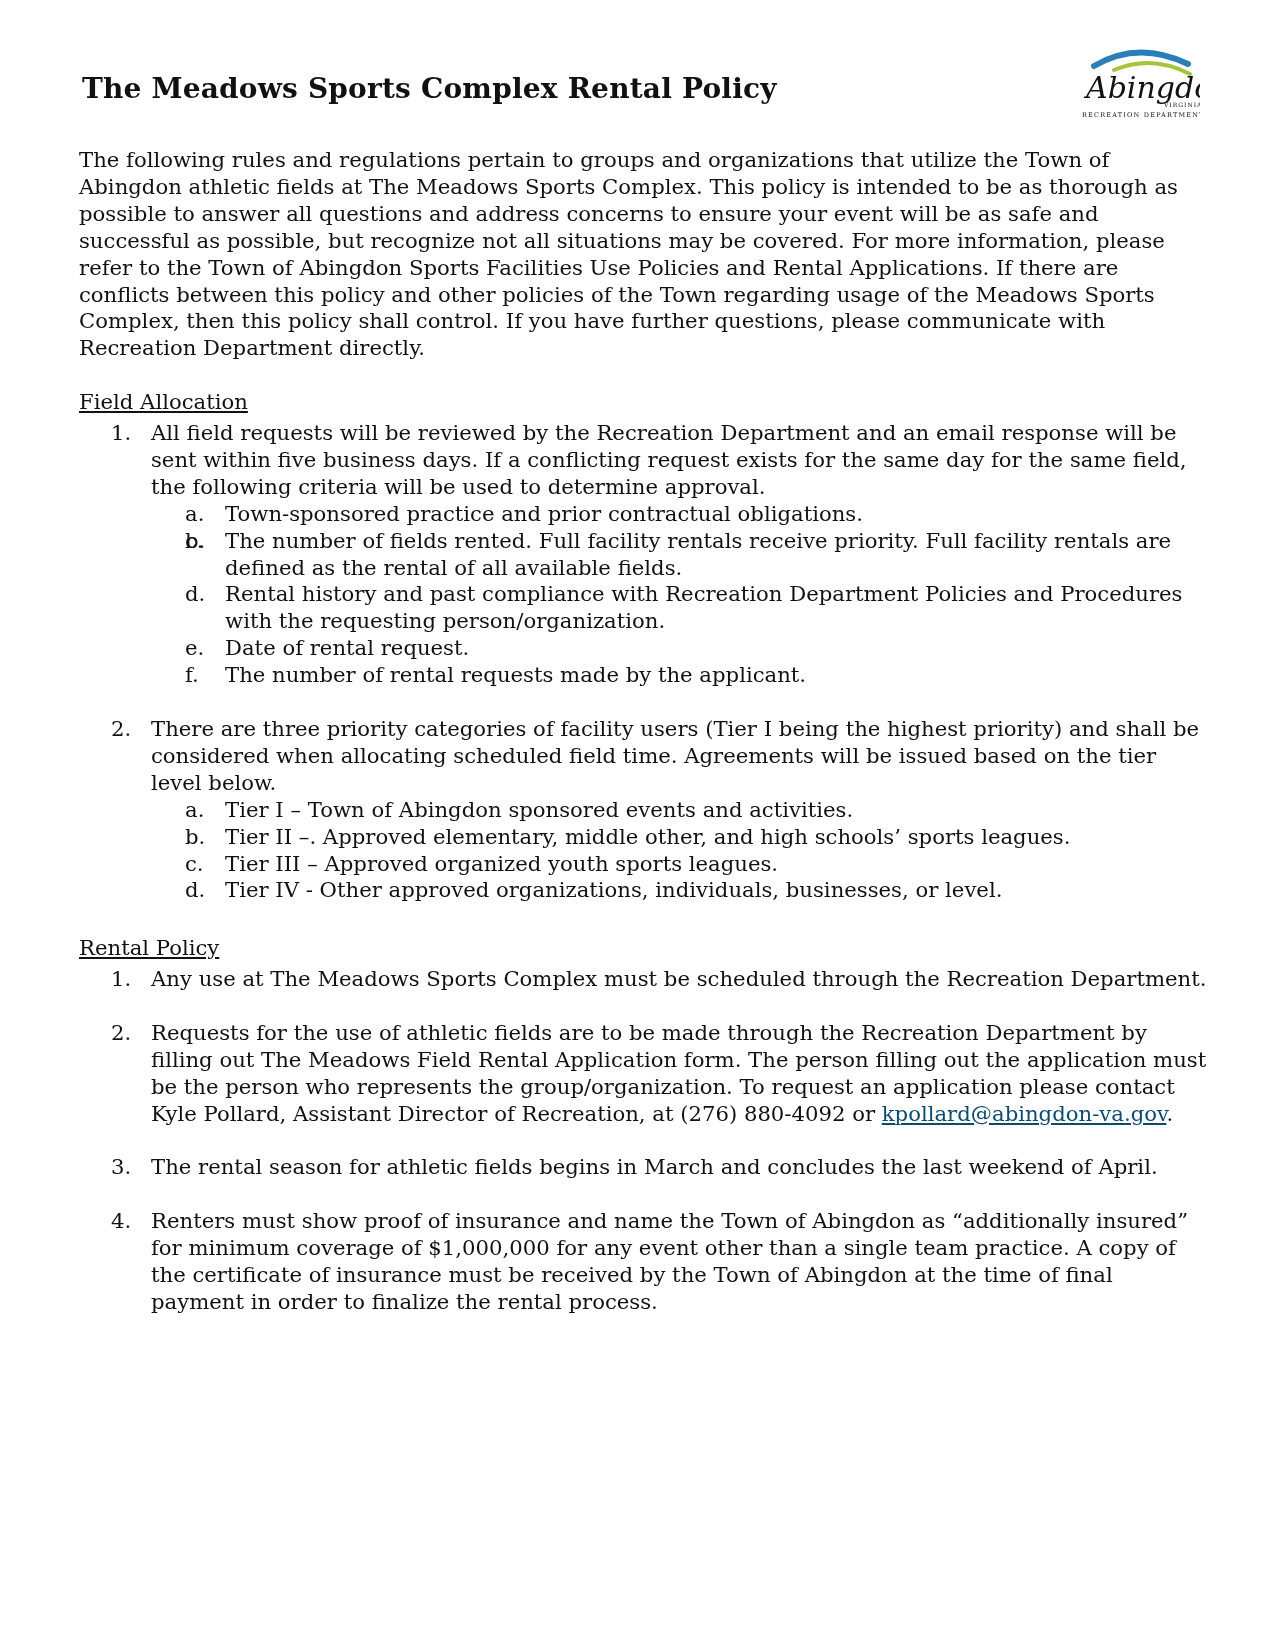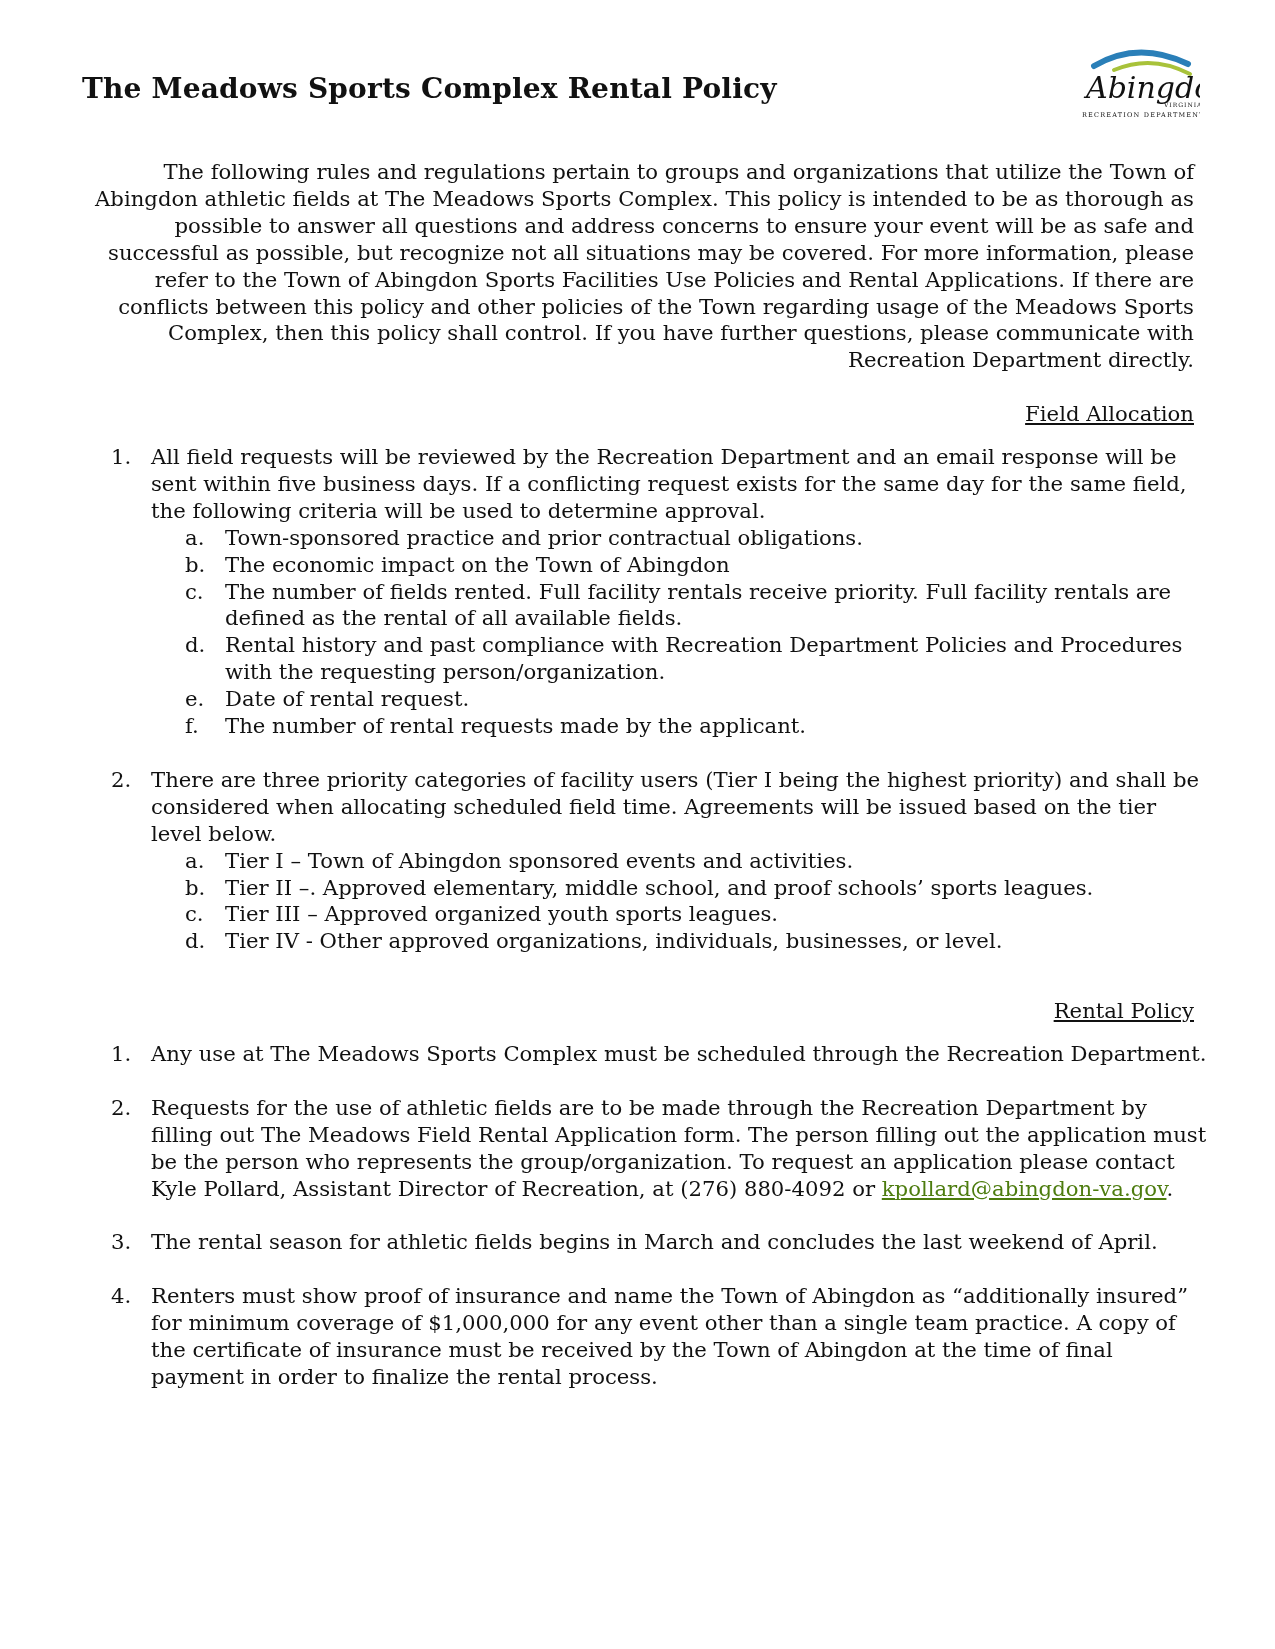--- a/index.html
+++ b/index.html
@@ -4,29 +4,29 @@
 <style>
   html, body { margin: 0; padding: 0; background: #ffffff; }
   body { width: 1275px; height: 1649px; position: relative; overflow: hidden;
          font-family: "DejaVu Serif", "Liberation Serif", serif; color: #111; }
   .page { position: absolute; left: 0; top: 0; width: 1275px; height: 1649px; }
   .title { position: absolute; left: 72px; top: 72px; font-size: 28px; font-weight: bold;
            white-space: pre; letter-spacing: 0.2px; }
   .logo { position: absolute; left: 1080px; top: 44px; width: 120px; height: 76px; }
   .content { position: absolute; left: 75px; top: 143px; width: 1135px;
              font-size: 21.2px; line-height: 26.9px; }
-  p { margin: 16px; text-align: right; }
+  p { margin: 4px; }
   .intro { margin-bottom: 26.9px; }
   .section-heading { text-decoration: underline; }
   .item { position: relative; padding-left: 76px; }
   .item .num { position: absolute; left: 36px; top: 0; }
   .sub { position: relative; padding-left: 150px; }
   .sub .num { position: absolute; left: 110px; top: 0; }
   .gap { height: 26.9px; }
-  a.link { color: #4d7c0f; text-decoration: underline; }
+  a.link { color: #0c4a6e; text-decoration: underline; }
 </style>
 </head>
 <body>
 
 <div class="page">
   <div class="title"> The Meadows Sports Complex Rental Policy</div>
 
   <div class="logo">
     <svg width="120" height="76" viewBox="0 0 120 76">
       <path d="M14 22 Q58 -4 108 20" stroke="#2a7fb8" stroke-width="6" fill="none" stroke-linecap="round"></path>
@@ -40,32 +40,32 @@
   <div class="content">
     <p class="intro">The following rules and regulations pertain to groups and organizations that utilize the Town of Abingdon athletic fields at The Meadows Sports Complex. This policy is intended to be as thorough as possible to answer all questions and address concerns to ensure your event will be as safe and successful as possible, but recognize not all situations may be covered. For more information, please refer to the Town of Abingdon Sports Facilities Use Policies and Rental Applications. If there are conflicts between this policy and other policies of the Town regarding usage of the Meadows Sports Complex, then this policy shall control. If you have further questions, please communicate with Recreation Department directly.</p>
 
     <p class="section-heading">Field Allocation</p>
     <div>
       <div class="item">
         <span class="num">1.</span>
         <span>All field requests will be reviewed by the Recreation Department and an email response will be sent within five business days. If a conflicting request exists for the same day for the same field, the following criteria will be used to determine approval.</span>
       </div>
       <div class="sub"><span class="num">a.</span><span>Town-sponsored practice and prior contractual obligations.</span></div>
-      <div class="sub"><span class="num">b.</span><span>The economic impact on the Town of Abingdon</span></div>
+      <div class="sub"><span class="num">b.</span></div>
       <div class="sub"><span class="num">c.</span><span>The number of fields rented. Full facility rentals receive priority. Full facility rentals are defined as the rental of all available fields.</span></div>
       <div class="sub"><span class="num">d.</span><span>Rental history and past compliance with Recreation Department Policies and Procedures with the requesting person/organization.</span></div>
       <div class="sub"><span class="num">e.</span><span>Date of rental request.</span></div>
       <div class="sub"><span class="num">f.</span><span>The number of rental requests made by the applicant.</span></div>
       <div class="gap"></div>
       <div class="item">
         <span class="num">2.</span>
         <span>There are three priority categories of facility users (Tier I being the highest priority) and shall be considered when allocating scheduled field time. Agreements will be issued based on the tier level below.</span>
       </div>
       <div class="sub"><span class="num">a.</span><span>Tier I – Town of Abingdon sponsored events and activities.</span></div>
-      <div class="sub"><span class="num">b.</span><span>Tier II –. Approved elementary, middle school, and proof schools’ sports leagues.</span></div>
+      <div class="sub"><span class="num">b.</span><span>Tier II –. Approved elementary, middle other, and high schools’ sports leagues.</span></div>
       <div class="sub"><span class="num">c.</span><span>Tier III – Approved organized youth sports leagues.</span></div>
       <div class="sub"><span class="num">d.</span><span>Tier IV - Other approved organizations, individuals, businesses, or level.</span></div>
     </div>
     <div class="gap"></div>
 
     <p class="section-heading">Rental Policy</p>
     <div>
       <div class="item">
         <span class="num">1.</span><span>Any use at The Meadows Sports Complex must be scheduled through the Recreation Department.</span>
       </div>

